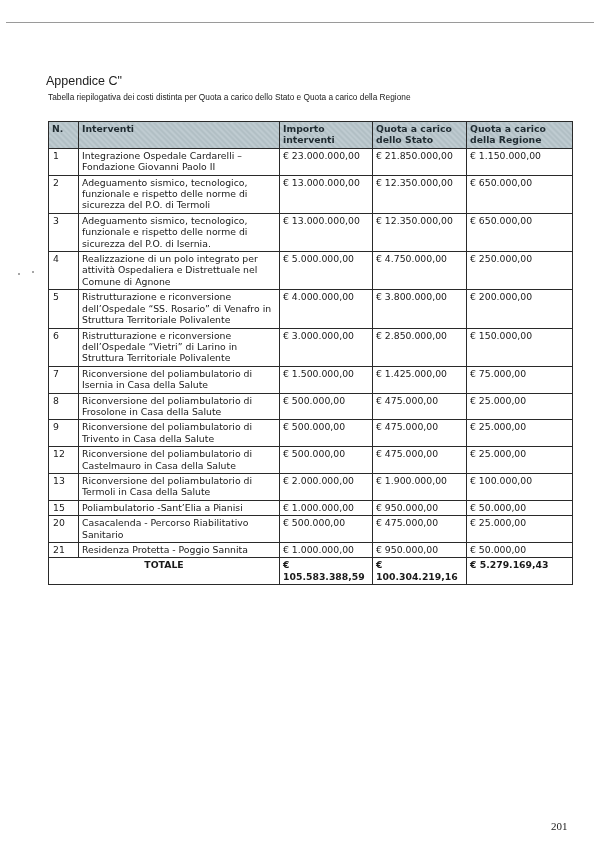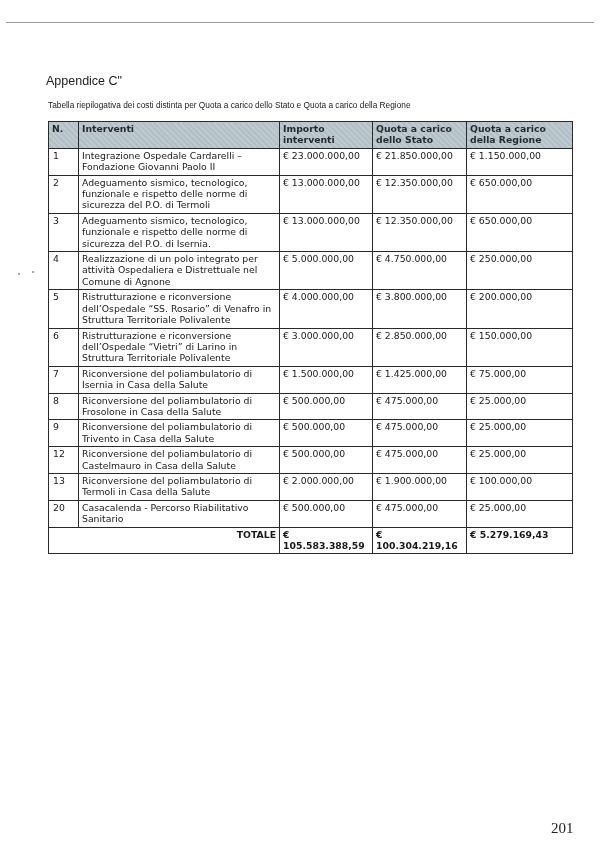--- a/index.html
+++ b/index.html
@@ -8,42 +8,42 @@
     font-family: "Liberation Sans", sans-serif; color: #1a1a1a;
   }
   .top-rule {
     position: absolute; left: 6px; right: 6px; top: 22px; height: 0;
     border-top: 1px solid #9a9a9a;
   }
   .appendix-title {
     position: absolute; left: 46px; top: 74px; font-size: 12.5px; color: #222;
   }
   .caption {
-    position: absolute; left: 48px; top: 100px; font-size: 8.3px; color: #222; white-space: nowrap;
+    position: absolute; left: 48px; top: 92px; font-size: 8.3px; color: #222; white-space: nowrap;
   }
   table.costs {
     position: absolute; left: 48px; top: 121px; width: 524px;
     border-collapse: collapse; table-layout: fixed;
     font-family: "DejaVu Sans", sans-serif; font-size: 9.3px; line-height: 11.4px;
   }
   table.costs td, table.costs th {
     border: 1px solid #2a2a2a; padding: 1px 3px 2px 3px; vertical-align: top; text-align: left;
     font-weight: normal;
   }
   table.costs thead th {
     background: #b8c6cc;
     background-image: repeating-linear-gradient(45deg, rgba(255,255,255,0.10) 0 2px, rgba(0,0,0,0.04) 2px 4px);
     font-weight: bold; color: #1f2a30; height: 22px;
   }
   table.costs td.num-col { padding-left: 4px; }
   table.costs tr.total td { font-weight: bold; }
-  table.costs tr.total td.total-label { text-align: right; }
+  table.costs tr.total td.total-label { text-align: center; }
   .stray-dot { position: absolute; width: 2px; height: 2px; background: #888; border-radius: 1px; }
   .page-number {
-    position: absolute; left: 551px; top: 820px; font-family: "Liberation Serif", serif; font-size: 15px; color: #222;
+    position: absolute; left: 551px; top: 820px; font-family: "Liberation Serif", serif; font-size: 11px; color: #222;
   }
 </style>
 </head>
 <body>
 
 <div class="top-rule"></div>
 
 <div class="appendix-title">Appendice C"</div>
 <div class="caption">Tabella riepilogativa dei costi distinta per Quota a carico dello Stato e Quota a carico della Regione</div>
 
@@ -136,25 +136,39 @@
         <td>€ 25.000,00</td>
       </tr>
       <tr>
         <td class="num-col">13</td>
         <td>Riconversione del poliambulatorio di Termoli in Casa della Salute</td>
         <td>€ 2.000.000,00</td>
         <td>€ 1.900.000,00</td>
         <td>€ 100.000,00</td>
       </tr>
       <tr>
+        <td class="num-col">15</td>
+        <td>Poliambulatorio -Sant’Elia a Pianisi</td>
+        <td>€ 1.000.000,00</td>
+        <td>€ 950.000,00</td>
+        <td>€ 50.000,00</td>
+      </tr>
+      <tr>
         <td class="num-col">20</td>
         <td>Casacalenda - Percorso Riabilitativo Sanitario</td>
         <td>€ 500.000,00</td>
         <td>€ 475.000,00</td>
         <td>€ 25.000,00</td>
+      </tr>
+      <tr>
+        <td class="num-col">21</td>
+        <td>Residenza Protetta - Poggio Sannita</td>
+        <td>€ 1.000.000,00</td>
+        <td>€ 950.000,00</td>
+        <td>€ 50.000,00</td>
       </tr>
     </tbody>
   <tfoot>
     <tr class="total">
       <td colspan="2" class="total-label">TOTALE</td>
       <td>€ 105.583.388,59</td>
       <td>€ 100.304.219,16</td>
       <td>€ 5.279.169,43</td>
     </tr>
   </tfoot>

